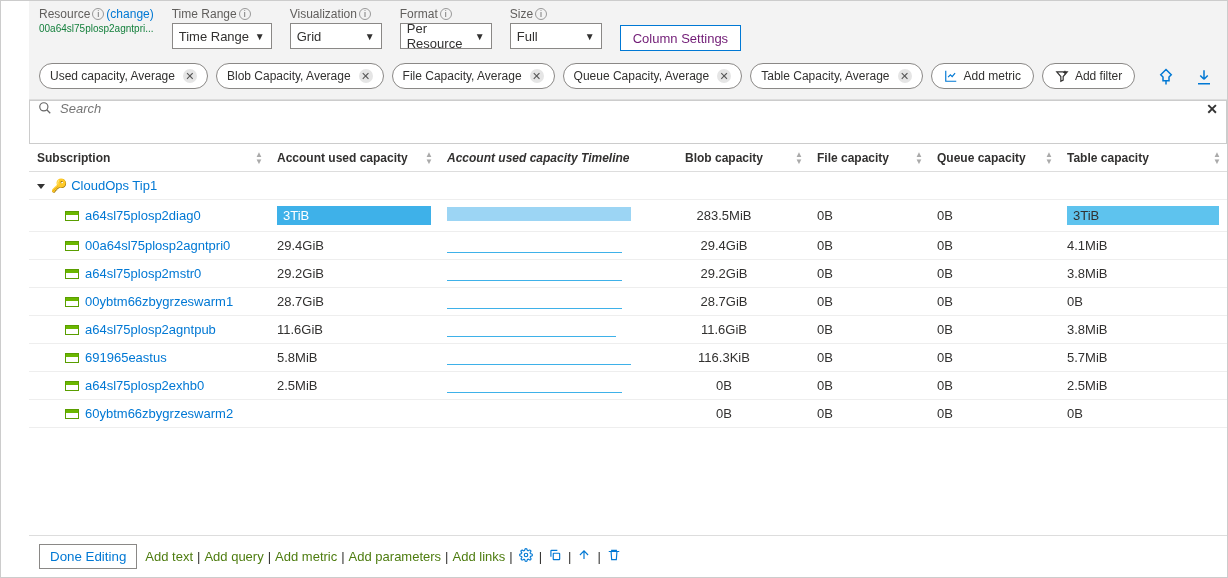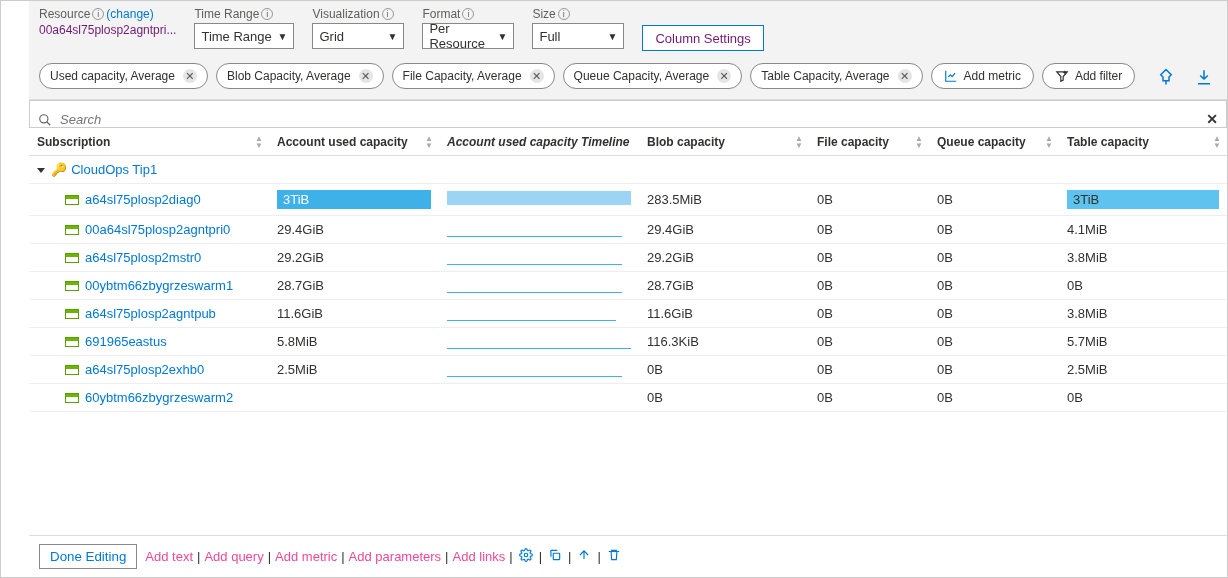--- a/index.html
+++ b/index.html
@@ -5,38 +5,38 @@
   * { box-sizing: border-box; margin: 0; padding: 0; font-family: "Segoe UI", Arial, sans-serif; }
   body { background: #fff; font-size: 13px; color: #323130; }
   .root { width: 1228px; height: 578px; border: 1px solid #ccc; display: flex; flex-direction: column; position: relative; padding-left: 28px; }
 
   
   .toolbar { background: #f3f3f3; border-bottom: 1px solid #ddd; padding: 6px 10px 10px 10px; position: relative; }
   .filters-row { display: flex; gap: 18px; align-items: flex-start; }
   .filter-group { display: flex; flex-direction: column; gap: 2px; font-size: 12px; }
   .filter-label { color: #605e5c; font-size: 12px; display:flex; align-items:center; gap:2px; }
   .info-icon { display:inline-flex; align-items:center; justify-content:center; width:12px; height:12px; font-size:9px; color:#666; border:1px solid #999; border-radius:50%; }
-  .resource-value { color: #701a75; font-size: 12px; }
+  .resource-value { color: #15803d; font-size: 10px; }
   .change-link { color: #0078d4; cursor: pointer; font-size: 12px;}
   .select-box { height: 26px; border: 1px solid #8a8886; background:#fff; display:flex; align-items:center; justify-content:space-between; padding:0 6px; font-size:13px; min-width: 92px;}
   .select-box .chev { font-size: 10px; }
   .column-settings-btn { height:26px; border:1px solid #0078d4; color:#701a75; background:#fff; display:flex; align-items:center; padding:0 12px; font-size:13px; cursor:pointer; margin-top:18px; }
 
   .pills-row { display:flex; gap:8px; margin-top:12px; align-items:center; }
   .pill { display:flex; align-items:center; gap:8px; border:1px solid #8a8886; background:#fff; border-radius:14px; height:26px; padding:0 10px; font-size:12px; }
   .pill .x { color:#555; font-size:11px; display:inline-flex; align-items:center; justify-content:center; width:14px; height:14px; background:#e5e5e5; border-radius:50%; cursor:pointer;}
   .pill-btn { border:1px solid #8a8886; background:#fff; border-radius:14px; height:26px; padding:0 12px; font-size:12px; display:flex; align-items:center; gap:6px; color:#323130; cursor:pointer; }
   .pill-btn svg { width:14px; height:14px; }
 
   .corner-icons { position:absolute; right:10px; bottom:6px; display:flex; gap:12px; }
   .corner-icons button { background:none; border:none; color:#0078d4; cursor:pointer; padding:4px; }
   .corner-icons svg { width:18px; height:18px; }
 
   
-  .search-row { display:flex; align-items:flex-end; border:1px solid #ccc; height:28px; padding:0 8px; gap:8px; margin-bottom:1px;}
+  .search-row { display:flex; align-items:flex-start; border:1px solid #ccc; height:44px; padding:0 8px; gap:8px; margin-bottom:1px;}
   .search-row input { flex:1; border:none; outline:none; font-size:13px; font-style:italic; color:#666; background:transparent; }
   .search-row .clear-x { font-size:14px; color:#333; cursor:pointer; font-weight:bold;}
 
   
   .table-wrap { flex:1; overflow:auto; border-bottom:1px solid #ddd; }
   table { width:100%; border-collapse: collapse; }
   thead th { text-align:left; font-size:12px; font-weight:600; padding:6px 8px; border-bottom: 1px solid #ddd; color:#323130; position:relative; background:#fff; }
   .sort-arrows { position:absolute; right:6px; top:50%; transform:translateY(-50%); font-size:8px; color:#aaa; line-height:7px; }
   tbody td { padding:6px 8px; border-bottom:1px solid #eee; font-size:13px; height:28px; }
   .group-row td { font-weight:400; }
@@ -48,28 +48,28 @@
   .capcell-highlight { background:#3eb1e9; color:#fff; padding:2px 6px; display:inline-block; width:100%; }
   .timeline-fill { background:#9cd5f4; height:14px; width:100%; display:inline-block; }
   .timeline-line { border-bottom:1px solid #3eb1e9; display:inline-block; height:12px; vertical-align:bottom; }
   .table-highlight { background:#5ec3ee; padding:2px 6px; display:inline-block; min-width:100px; width:100%; }
 
   
   .footer { background:#fff; padding:8px 10px; display:flex; align-items:center; gap:8px; font-size:13px; }
   .done-btn { border:1px solid #8a8886; background:#fff; padding:4px 10px; color:#0078d4; cursor:pointer;}
   .footer .links { color:#0078d4; display:flex; align-items:center; gap:4px; flex-wrap:wrap; }
   .footer .links span.sep { color:#323130; }
-  .footer a { color:#ec4899; text-decoration:none; cursor:pointer; }
+  .footer a { color:#4d7c0f; text-decoration:none; cursor:pointer; }
   .footer svg { width:14px; height:14px; color:#0078d4;}
   .icon-btn { background:none; border:none; cursor:pointer; padding:2px; color:#0078d4; }
 
   th:nth-child(1),td:nth-child(1){width:240px;}
   th:nth-child(2),td:nth-child(2){width:170px;}
   th:nth-child(3),td:nth-child(3){width:200px;font-style:italic;}
-  th:nth-child(4),td:nth-child(4){width:170px;}
+  th:nth-child(4),td:nth-child(4){width:170px;text-align:center;}
   th:nth-child(5),td:nth-child(5){width:120px;}
   th:nth-child(6),td:nth-child(6){width:130px;}
   th:nth-child(7),td:nth-child(7){width:auto;}
 </style>
 </head>
 <body>
 
 <div class="root">
 
   <div class="toolbar">

